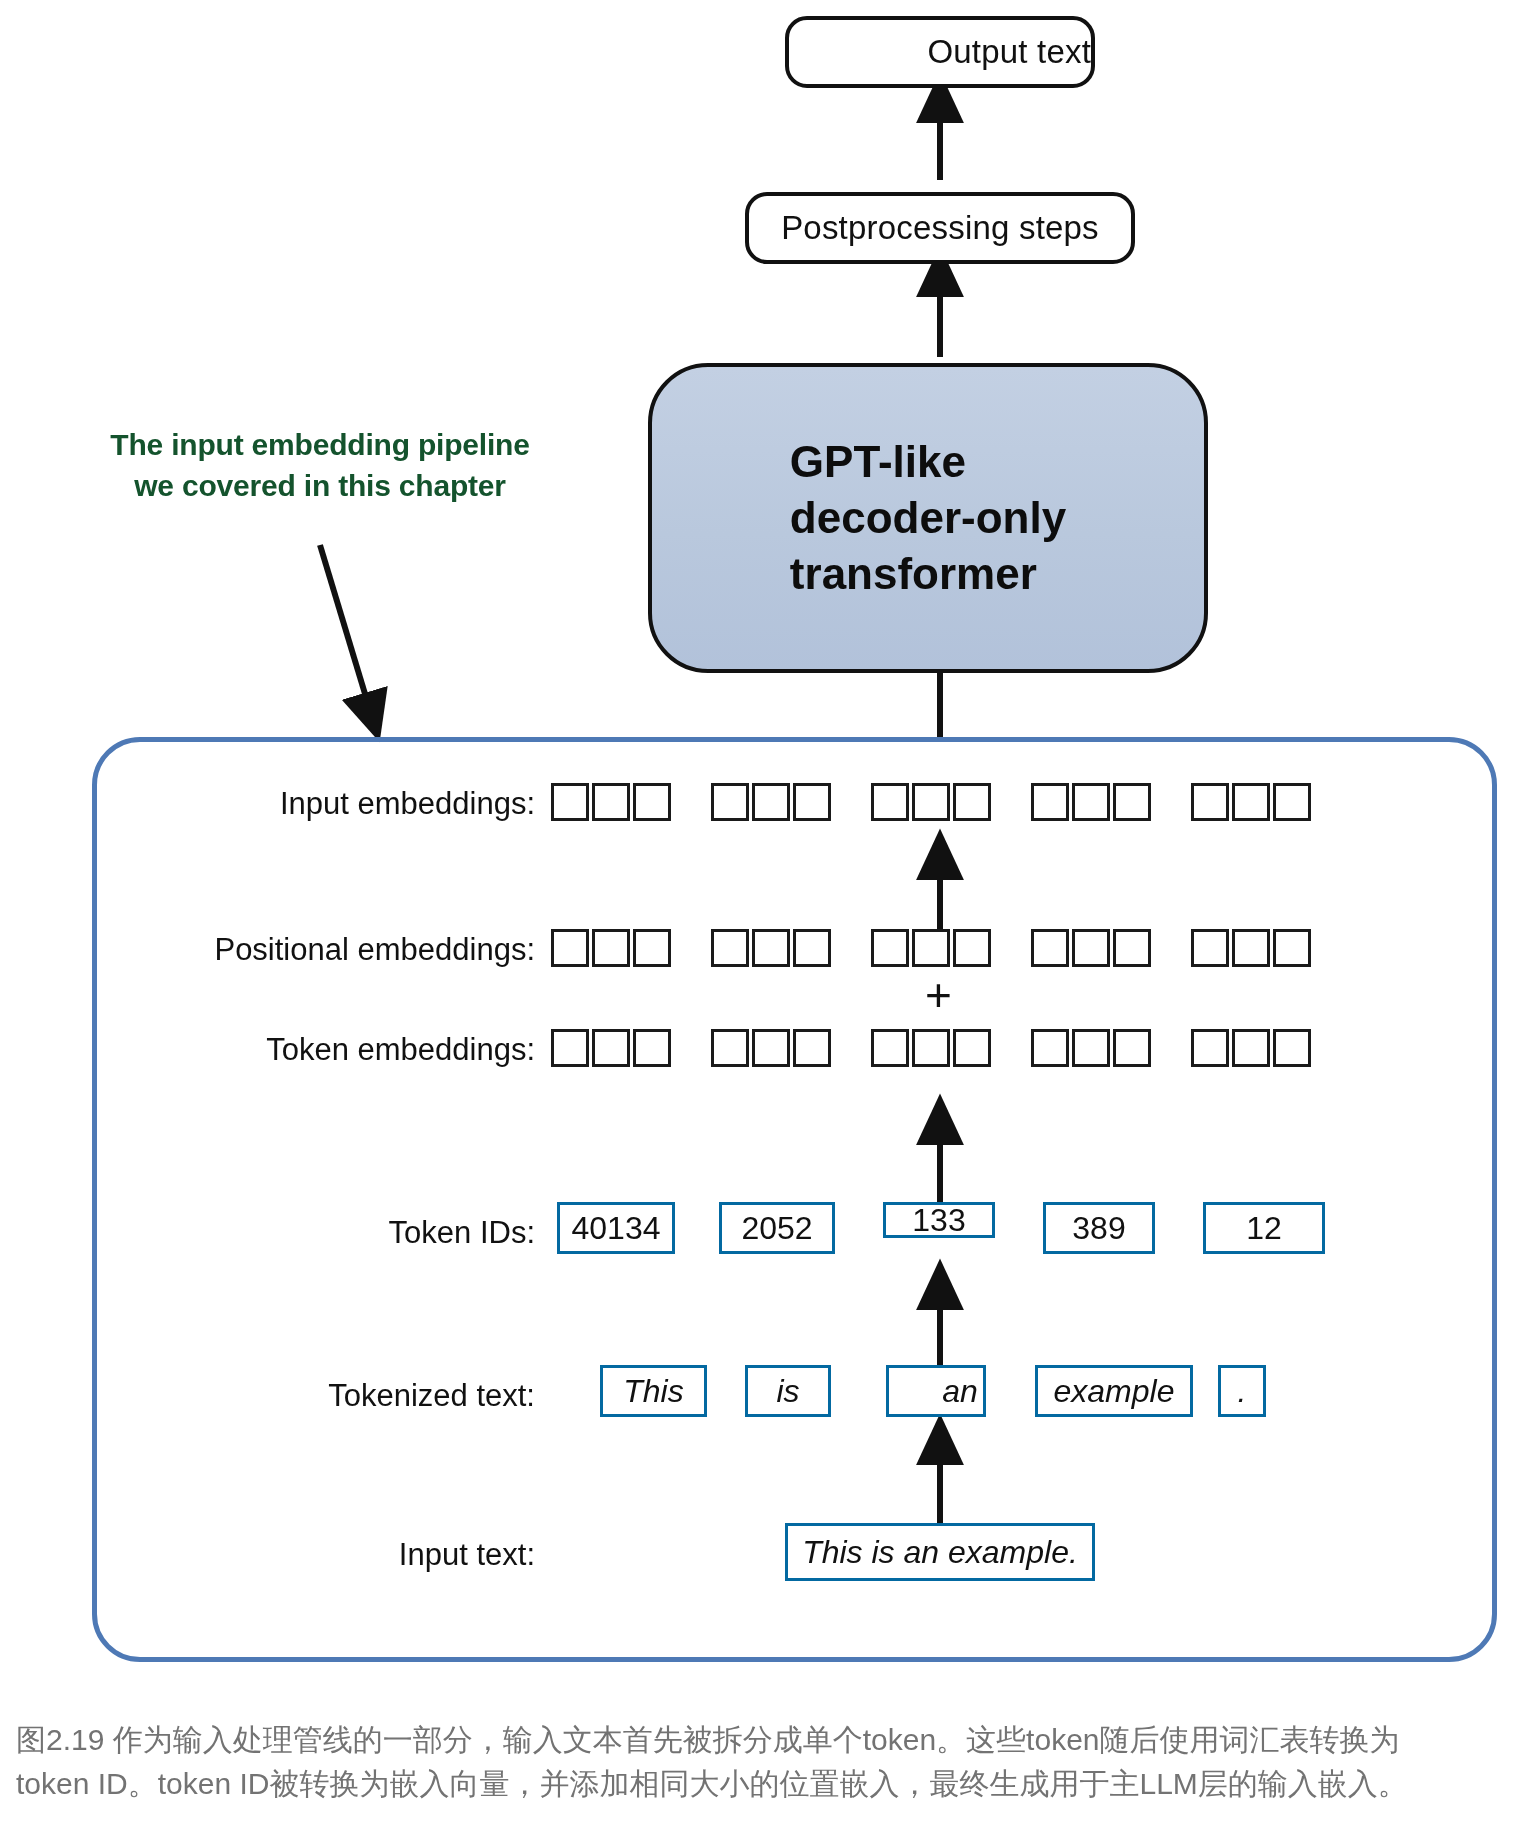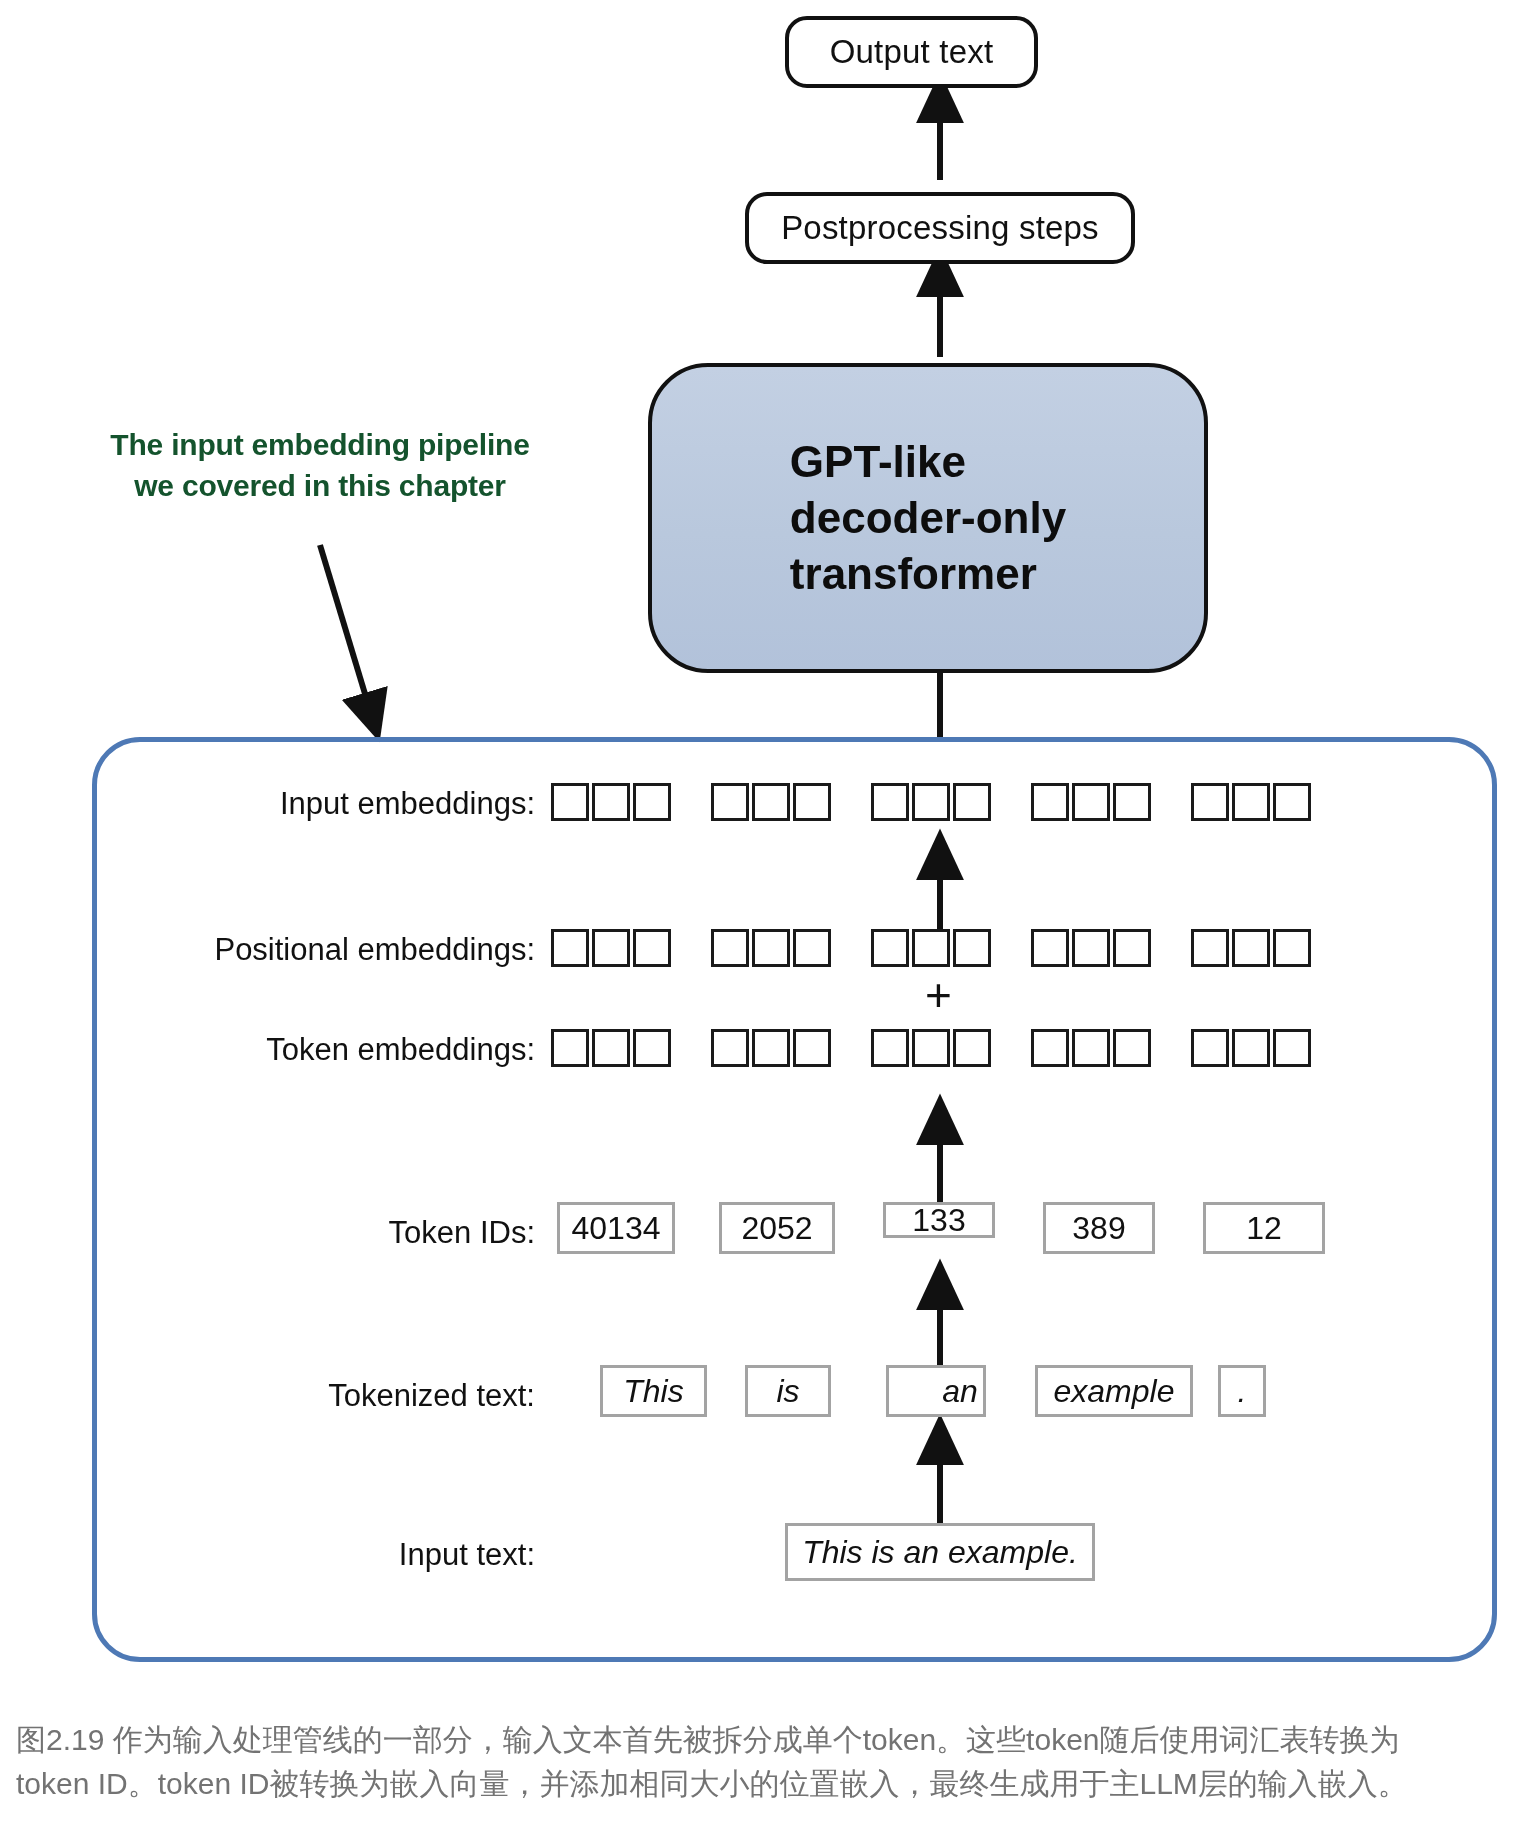--- a/index.html
+++ b/index.html
@@ -76,21 +76,21 @@
     border: 3px solid #1a1a1a;
     box-sizing: border-box;
     background: #fff;
     margin-right: 3px;
   }
   .emb-cell:last-child { margin-right: 0; }
 
   
   .vbox {
     position: absolute;
-    border: 3px solid #a3a3a3;
+    border: 3px solid #0369a1;
     box-sizing: border-box;
     background: #fff;
     display: flex;
     align-items: center;
     justify-content: center;
     font-size: 32px;
     color: #111;
   }
   .vbox.italic { font-style: italic; }
 
@@ -156,21 +156,21 @@
 
   <line x1="940" y1="1215" x2="940" y2="1120" stroke="#111" stroke-width="6" marker-end="url(#ah)"></line>
 
   <line x1="940" y1="1370" x2="940" y2="1285" stroke="#111" stroke-width="6" marker-end="url(#ah)"></line>
 
   <line x1="940" y1="1525" x2="940" y2="1440" stroke="#111" stroke-width="6" marker-end="url(#ah)"></line>
 
   <line x1="320" y1="545" x2="372" y2="717" stroke="#111" stroke-width="6" marker-end="url(#ah2)"></line>
 </svg>
 
-<div class="pill" style="left:785px; top:16px; width:253px; height:72px;">
+<div class="pill" style="left:785px; top:16px; width:310px; height:72px;justify-content:flex-end;">
   <span>Output text</span>
 </div>
 
 <div class="pill" style="left:745px; top:192px; width:390px; height:72px;">
   <span>Postprocessing steps</span>
 </div>
 
 <div class="gpt-box" style="left:648px; top:363px; width:560px; height:310px;">
   <span>GPT-like
 decoder-only

